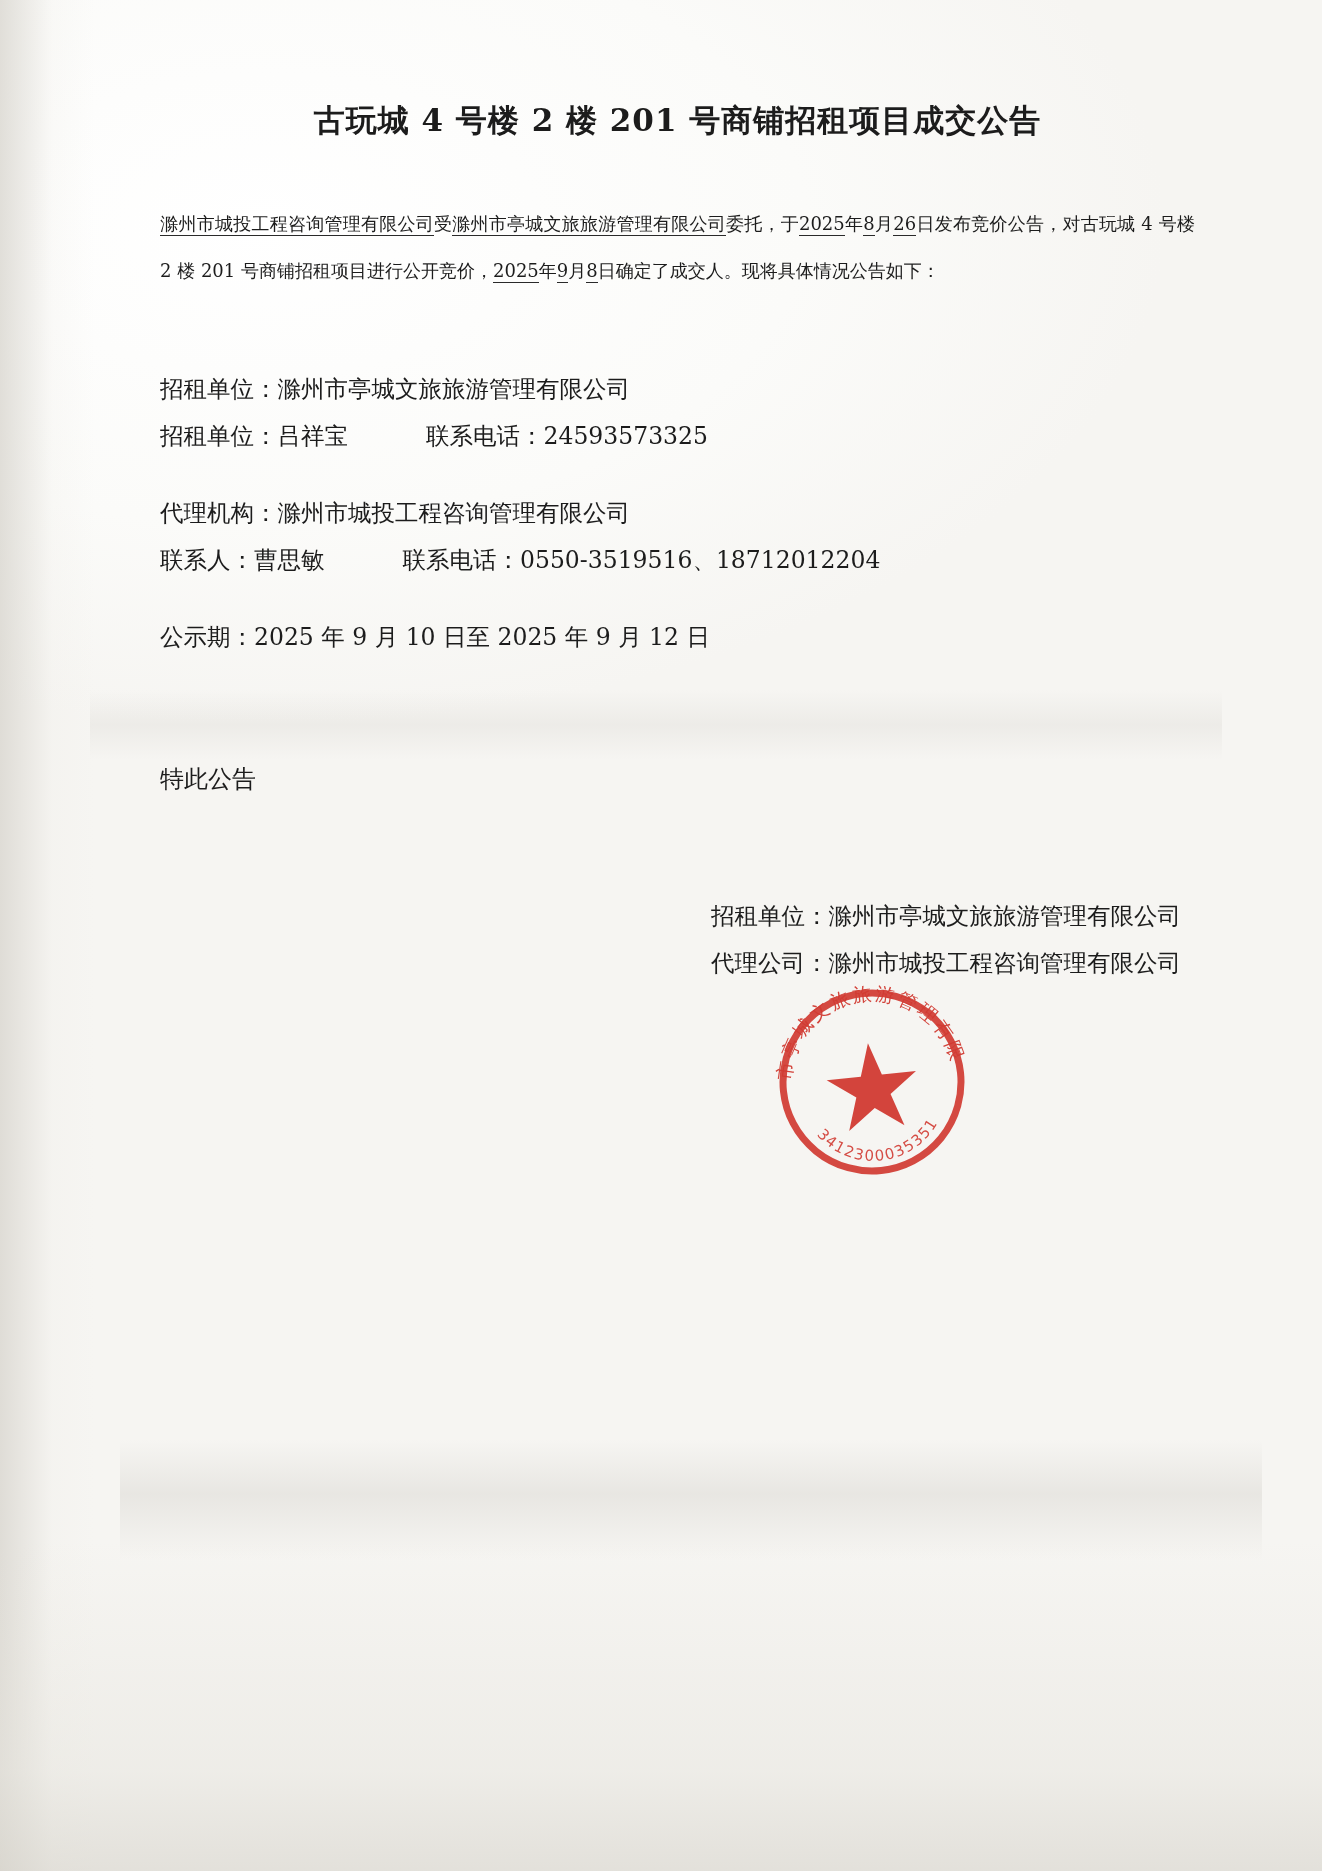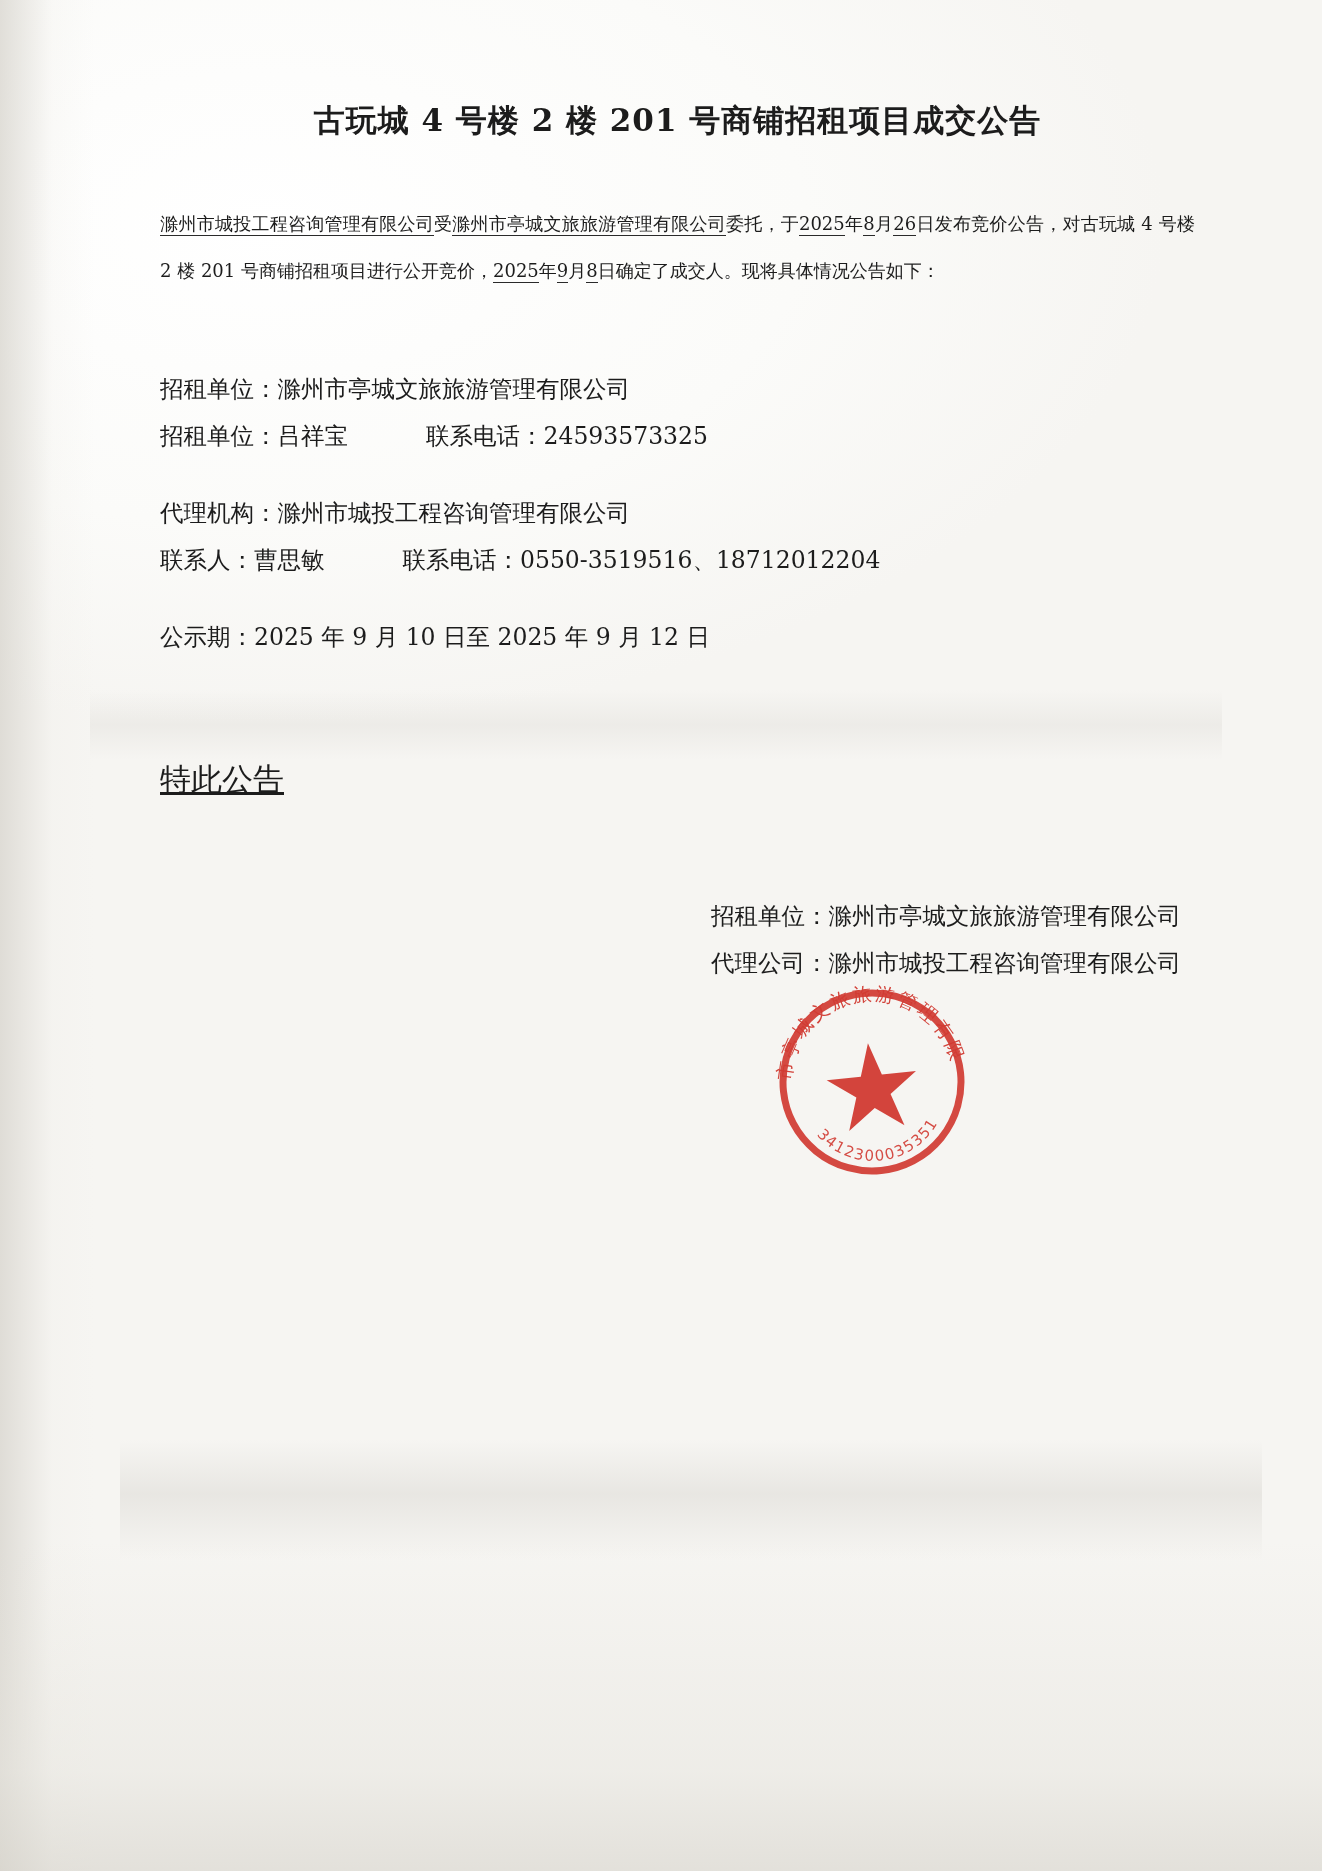--- a/index.html
+++ b/index.html
@@ -94,23 +94,22 @@
   .p-body {
     margin-top: 40px;
     font-size: 23.5px;
     line-height: 47px;
     text-align: justify;
   }
   .p-body .ind { display: inline-block; width: 47px; }
 
   .notice {
     margin-top: 95px;
-    font-size: 31px;
-    line-height: 47px;
-    text-decoration: underline;
+    font-size: 24px;
+    line-height: 47px;
   }
 
   .signature {
     margin-top: 90px;
     text-align: right;
     font-size: 23.5px;
     line-height: 47px;
     padding-right: 14px;
     position: relative;
     z-index: 1;

